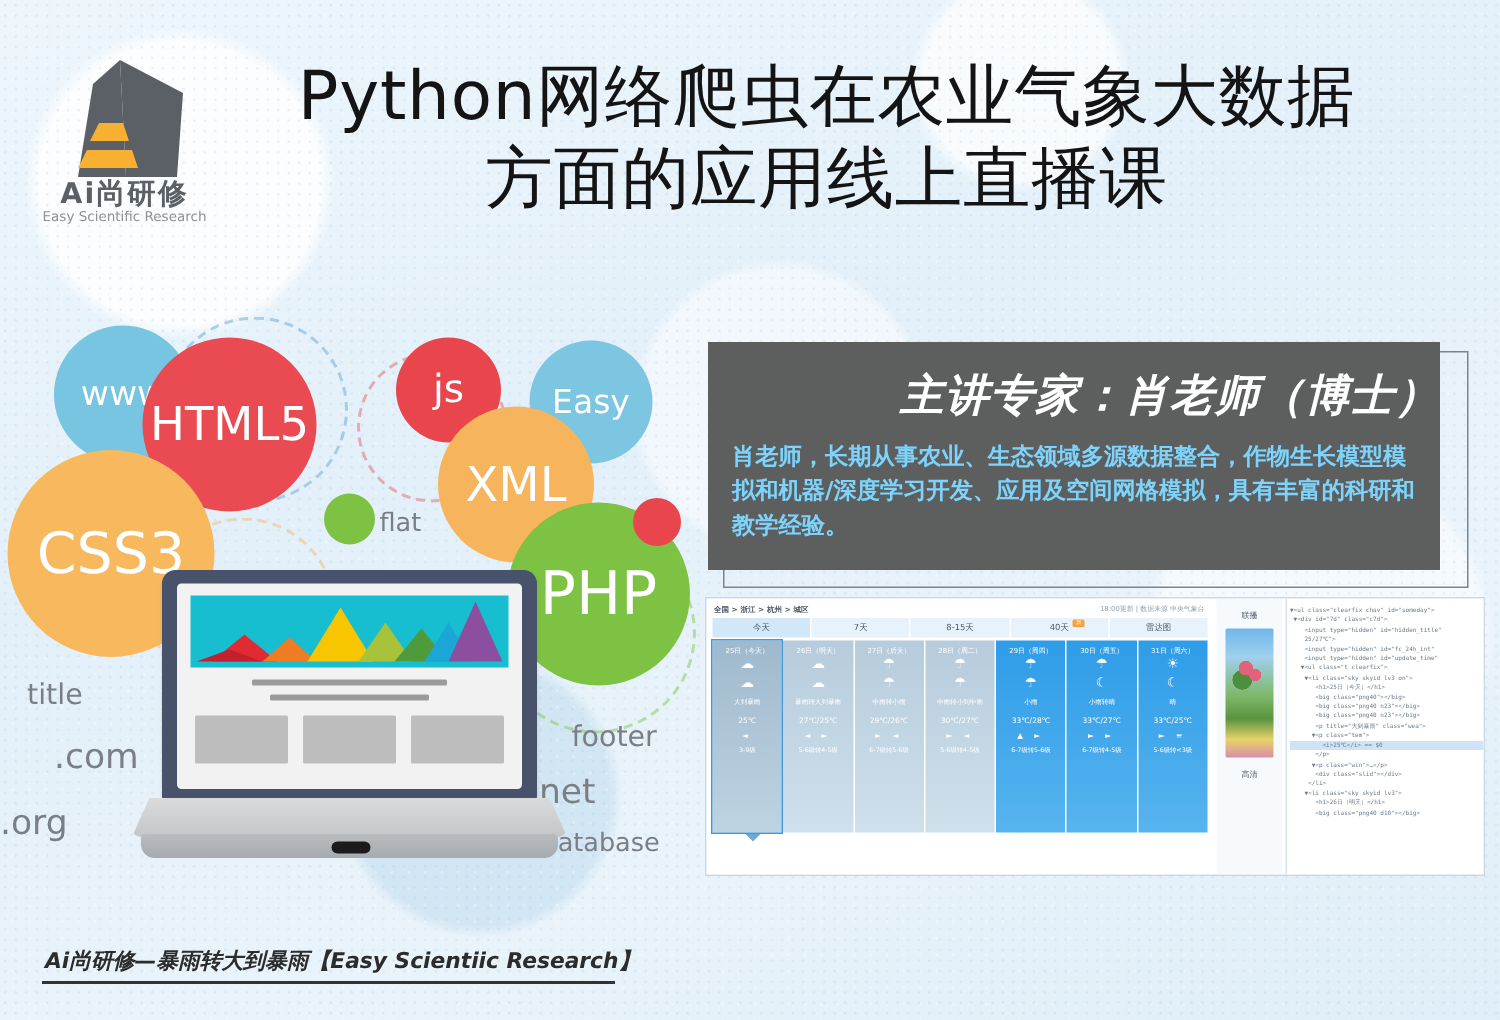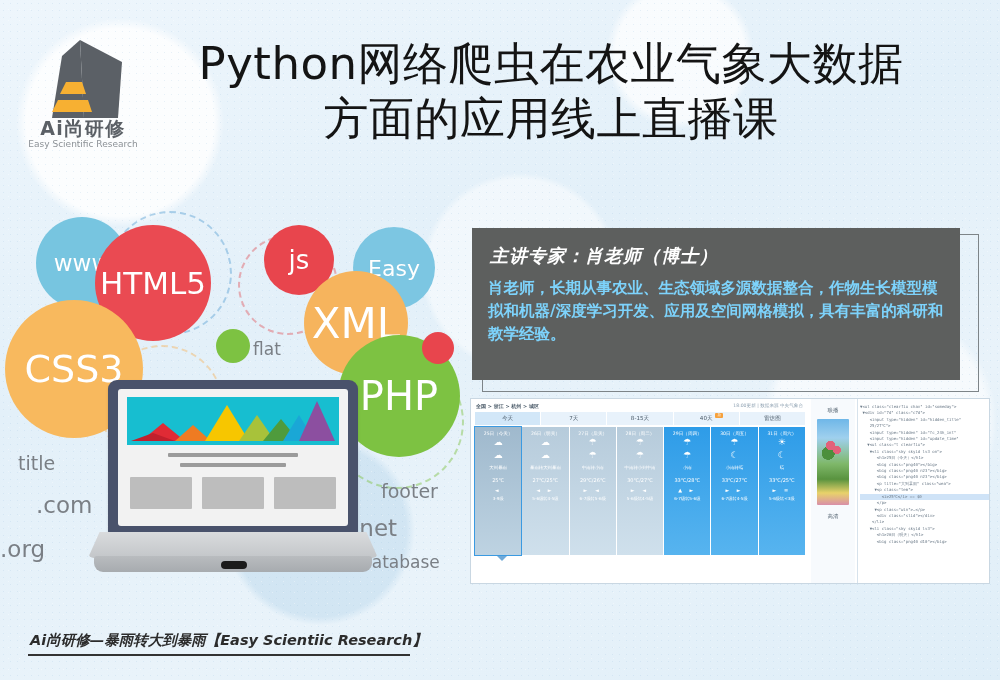--- a/index.html
+++ b/index.html
@@ -93,23 +93,24 @@
   #speaker-wrap{position:absolute;left:472px;top:228px;width:505px;height:162px;}
   #speaker-frame{
     position:absolute;left:10px;top:6px;width:495px;height:156px;
     border:1px solid #7d8488;background:transparent;
   }
   #speaker-box{
     position:absolute;left:0;top:0;width:488px;height:152px;
     background:#5d5f5e;padding:0;box-sizing:border-box;
   }
   #speaker-title{
-    color:#fff;font-style:italic;font-weight:bold;font-size:18px;
+    color:#fff;font-style:italic;font-weight:bold;font-size:29px;
     margin:16px 0 0 18px;letter-spacing:1px;
     font-family:"DejaVu Sans","Liberation Sans",sans-serif;
+    text-align:right;
   }
   #speaker-desc{
     color:#7dd3fc;font-size:15.5px;line-height:23px;font-weight:bold;
     margin:9px 16px 0 16px;
     font-family:"DejaVu Sans","Liberation Sans",sans-serif;
   }
 
   
   #shot{
     position:absolute;left:470px;top:398px;width:520px;height:186px;
@@ -222,21 +223,21 @@
     <div class="dashring" style="left:238px;top:30px;width:96px;height:96px;border-color:rgba(225,90,95,.45);"></div>
     <div class="dashring" style="left:330px;top:150px;width:130px;height:130px;border-color:rgba(125,194,66,.45);"></div>
     <div class="dashring" style="left:100px;top:140px;width:120px;height:120px;border-color:rgba(246,180,93,.45);"></div>
 
     <div id="bubbles">
         <div class="bubble" style="left: 36px; top: 12px; width: 92px; height: 92px; background: rgb(119, 197, 224); font-size: 23px;">www</div>
         <div class="bubble" style="left: 95px; top: 20px; width: 116px; height: 116px; background: rgb(234, 74, 82); font-size: 31px;">HTML5</div>
         <div class="bubble" style="left: 5px; top: 95px; width: 138px; height: 138px; background: rgb(248, 185, 94); font-size: 38px;">CSS3</div>
         <div class="bubble" style="left: 264px; top: 20px; width: 70px; height: 70px; background: rgb(232, 69, 77); font-size: 26px;">js</div>
         <div class="bubble" style="left: 353px; top: 22px; width: 82px; height: 82px; background: rgb(124, 198, 226); font-size: 22px;">Easy</div>
-        <div class="bubble" style="left: 304px; top: 66px; width: 104px; height: 104px; background: rgb(246, 180, 93); font-size: 42px;">XML</div>
+        <div class="bubble" style="left: 292px; top: 66px; width: 104px; height: 104px; background: rgb(246, 180, 93); font-size: 32px;">XML</div>
         <div class="bubble" style="left: 338px; top: 130px; width: 122px; height: 122px; background: rgb(125, 194, 66); font-size: 40px;">PHP</div>
         <div class="bubble" style="left: 216px; top: 124px; width: 34px; height: 34px; background: rgb(125, 194, 66); font-size: 0px;"></div>
         <div class="bubble" style="left: 422px; top: 127px; width: 32px; height: 32px; background: rgb(232, 69, 77); font-size: 0px;"></div>
       </div>
     <div id="glabels">
         <div class="gtext" style="left: 253px; top: 134px; font-size: 17px;">flat</div>
         <div class="gtext" style="left: 18px; top: 247px; font-size: 19px;">title</div>
         <div class="gtext" style="left: 36px; top: 287px; font-size: 23px;">.com</div>
         <div class="gtext" style="left: 0px; top: 331px; font-size: 23px;">.org</div>
         <div class="gtext" style="left: 381px; top: 275px; font-size: 19px;">footer</div>

